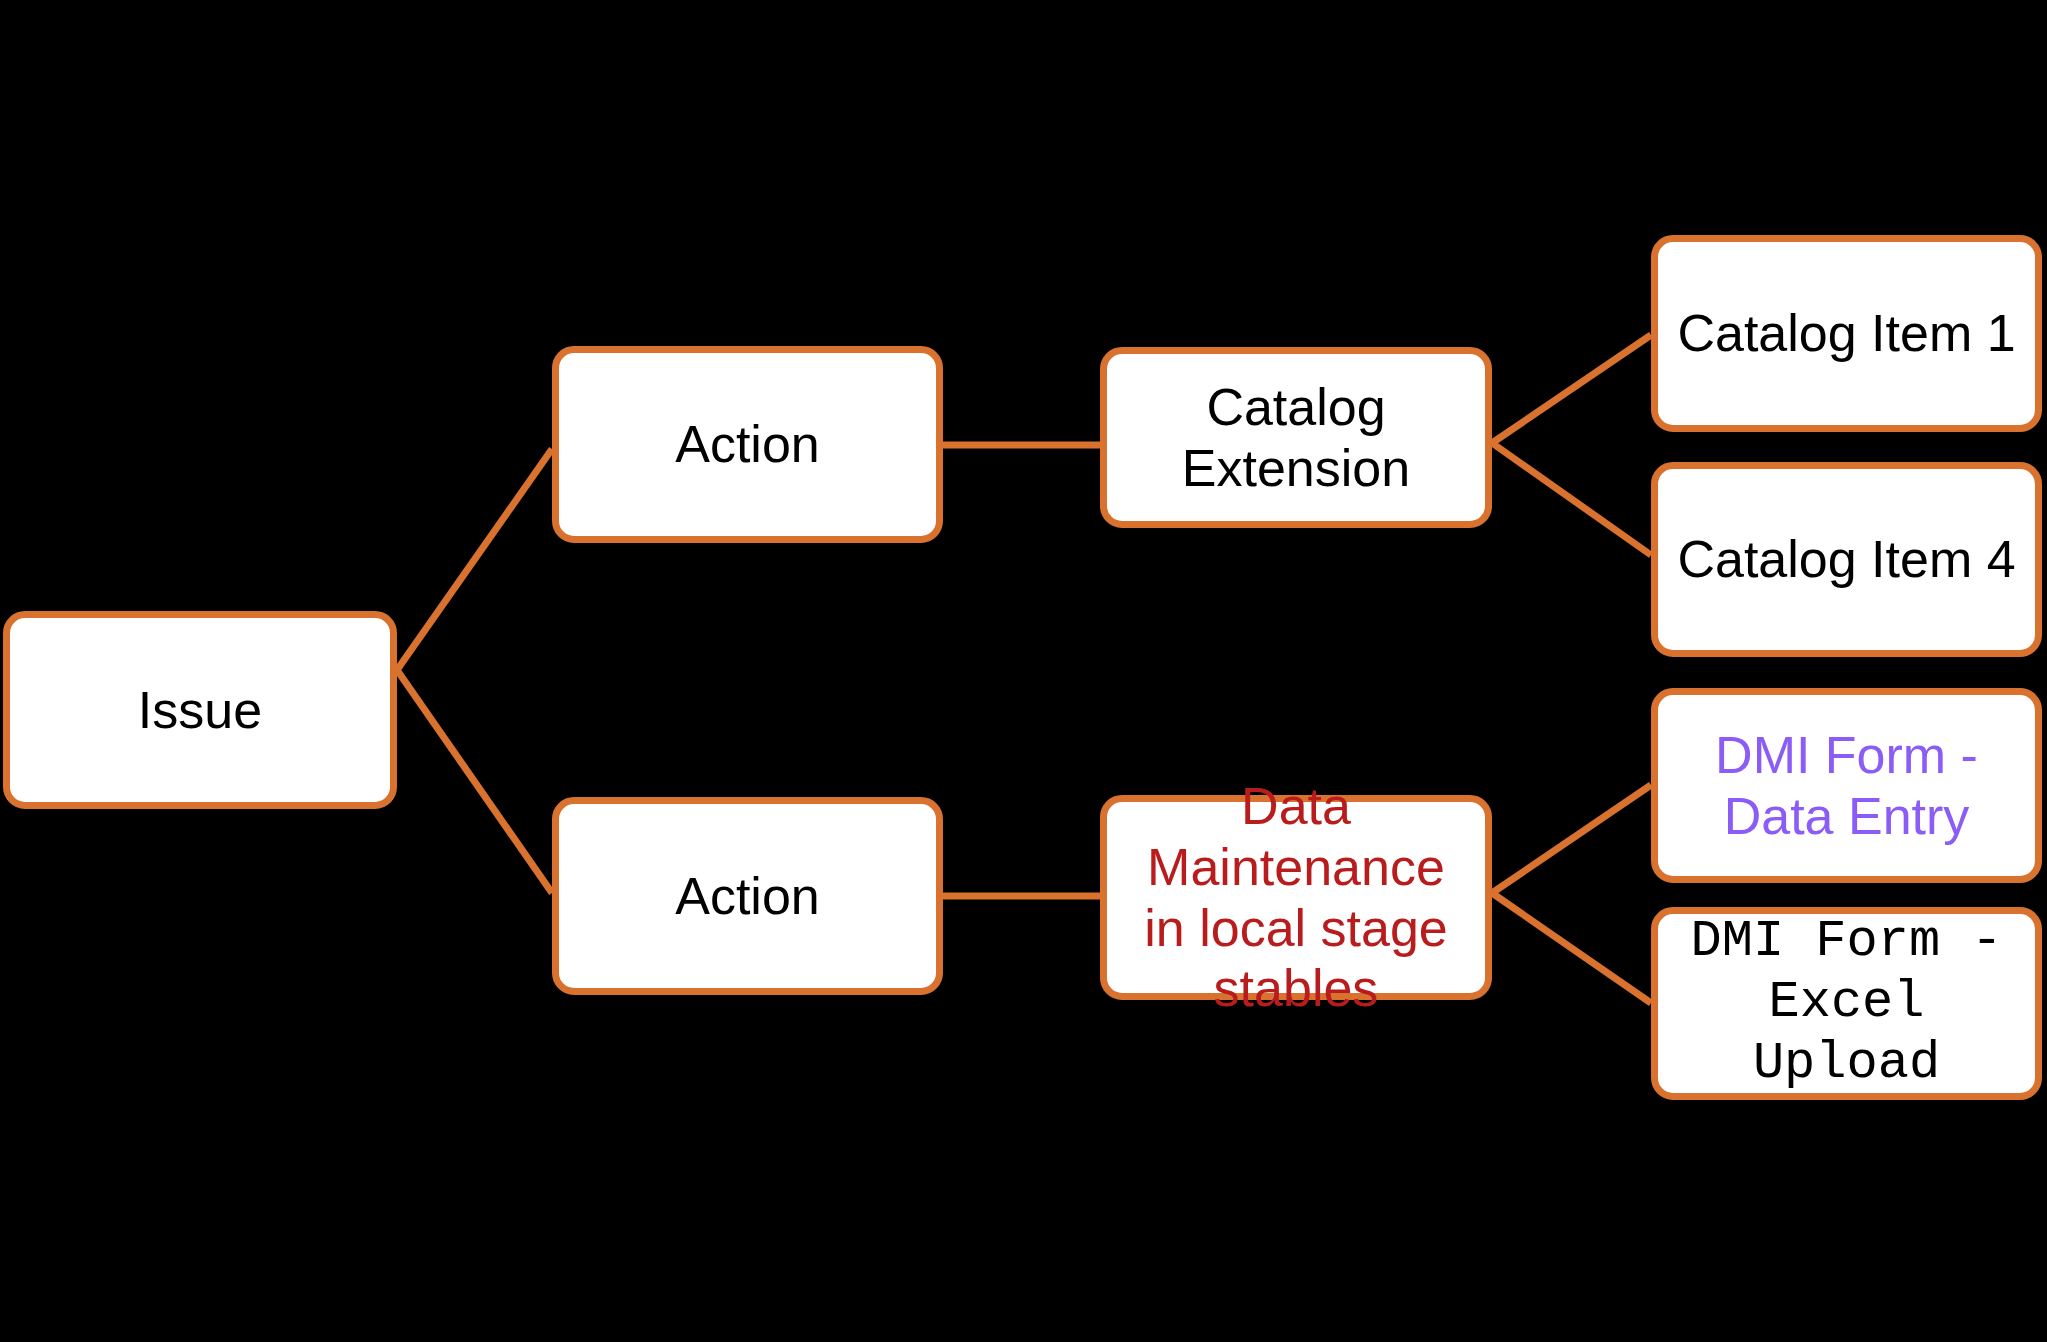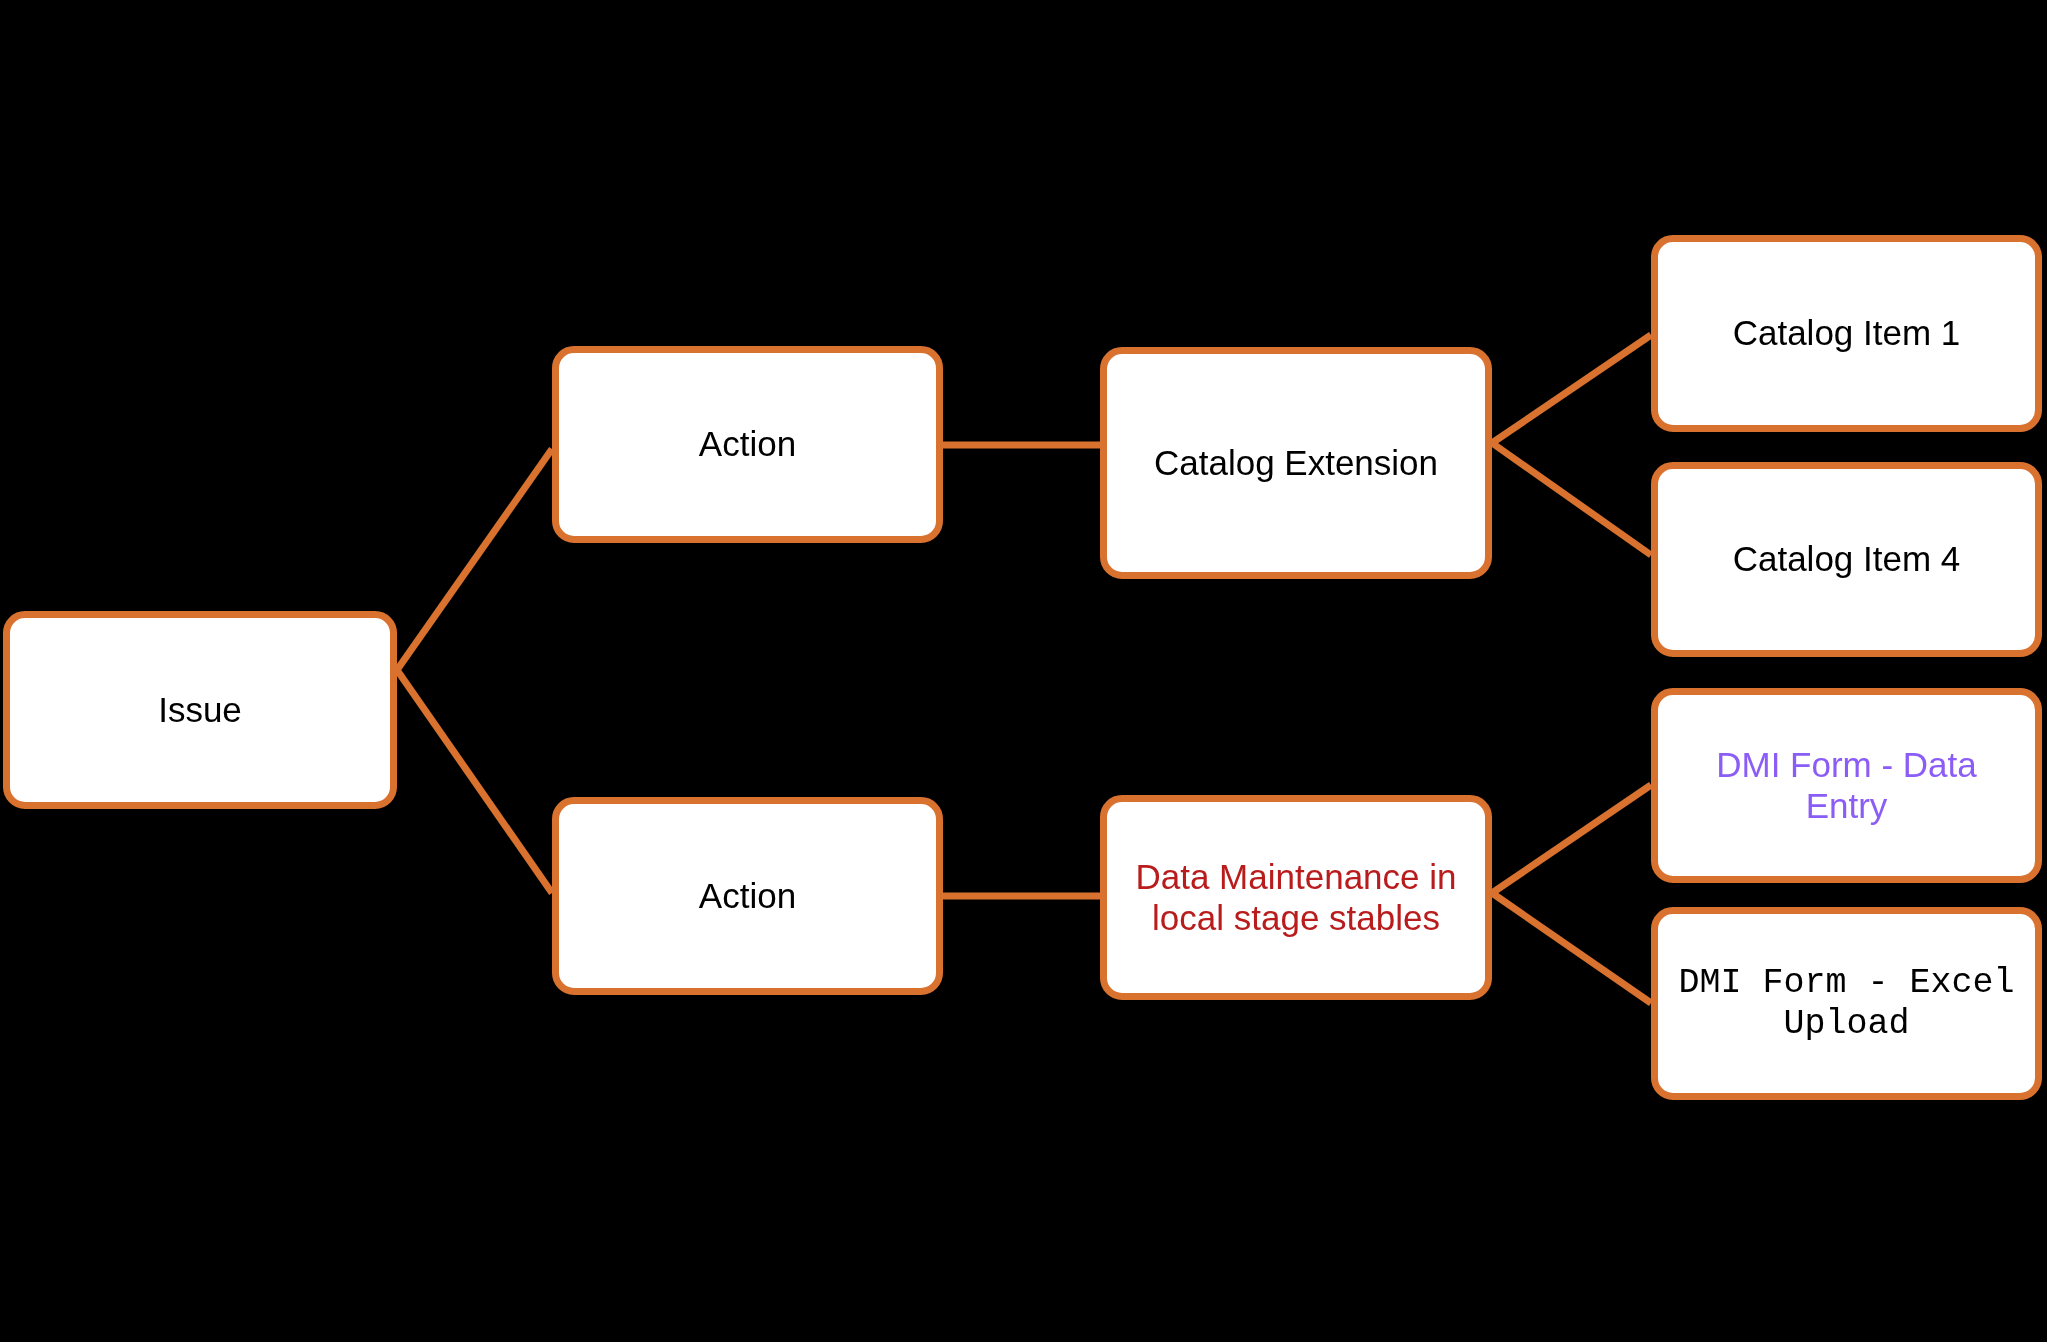--- a/index.html
+++ b/index.html
@@ -28,21 +28,21 @@
     position: absolute;
     box-sizing: border-box;
     background: #FFFFFF;
     border: 7px solid #be185d;
     border-radius: 22px;
     display: flex;
     align-items: center;
     justify-content: center;
     text-align: center;
     color: #000000;
-    font-size: 35px;
+    font-size: 52px;
     font-weight: 400;
     line-height: 1.17;
     padding: 4px 14px;
     z-index: 2;
   }
   .node-label {
     display: block;
     white-space: pre-line;
   }
 </style>
@@ -64,21 +64,21 @@
       </g>
   </svg>
 
   <div id="nodes-layer">
       <div class="node" style="left: 3px; top: 570px; width: 394px; height: 198px; background: rgb(255, 255, 255); border-color: rgb(217, 114, 47); color: rgb(0, 0, 0); border-top-left-radius: 22px; border-bottom-left-radius: 22px; margin-top: 41px;">
         <span class="node-label">Issue</span>
       </div>
       <div class="node" style="left: 552px; top: 346px; width: 391px; height: 197px; background: rgb(255, 255, 255); border-color: rgb(217, 114, 47); color: rgb(0, 0, 0);">
         <span class="node-label">Action</span>
       </div>
-      <div class="node" style="left: 1100px; top: 347px; width: 392px; height: 232px; background: rgb(255, 255, 255); border-color: rgb(217, 114, 47); color: rgb(0, 0, 0);">
+      <div class="node" style="left: 1100px; top: 347px; width: 392px; height: 181px; background: rgb(255, 255, 255); border-color: rgb(217, 114, 47); color: rgb(0, 0, 0);">
         <span class="node-label">Catalog Extension</span>
       </div>
       <div class="node" style="left: 1651px; top: 235px; width: 391px; height: 197px; background: rgb(255, 255, 255); border-color: rgb(217, 114, 47); color: rgb(0, 0, 0);">
         <span class="node-label">Catalog Item 1</span>
       </div>
       <div class="node" style="left: 1651px; top: 462px; width: 391px; height: 195px; background: rgb(255, 255, 255); border-color: rgb(217, 114, 47); color: rgb(0, 0, 0);">
         <span class="node-label">Catalog Item 4</span>
       </div>
       <div class="node" style="left: 552px; top: 797px; width: 391px; height: 198px; background: rgb(255, 255, 255); border-color: rgb(217, 114, 47); color: rgb(0, 0, 0);">
         <span class="node-label">Action</span>

